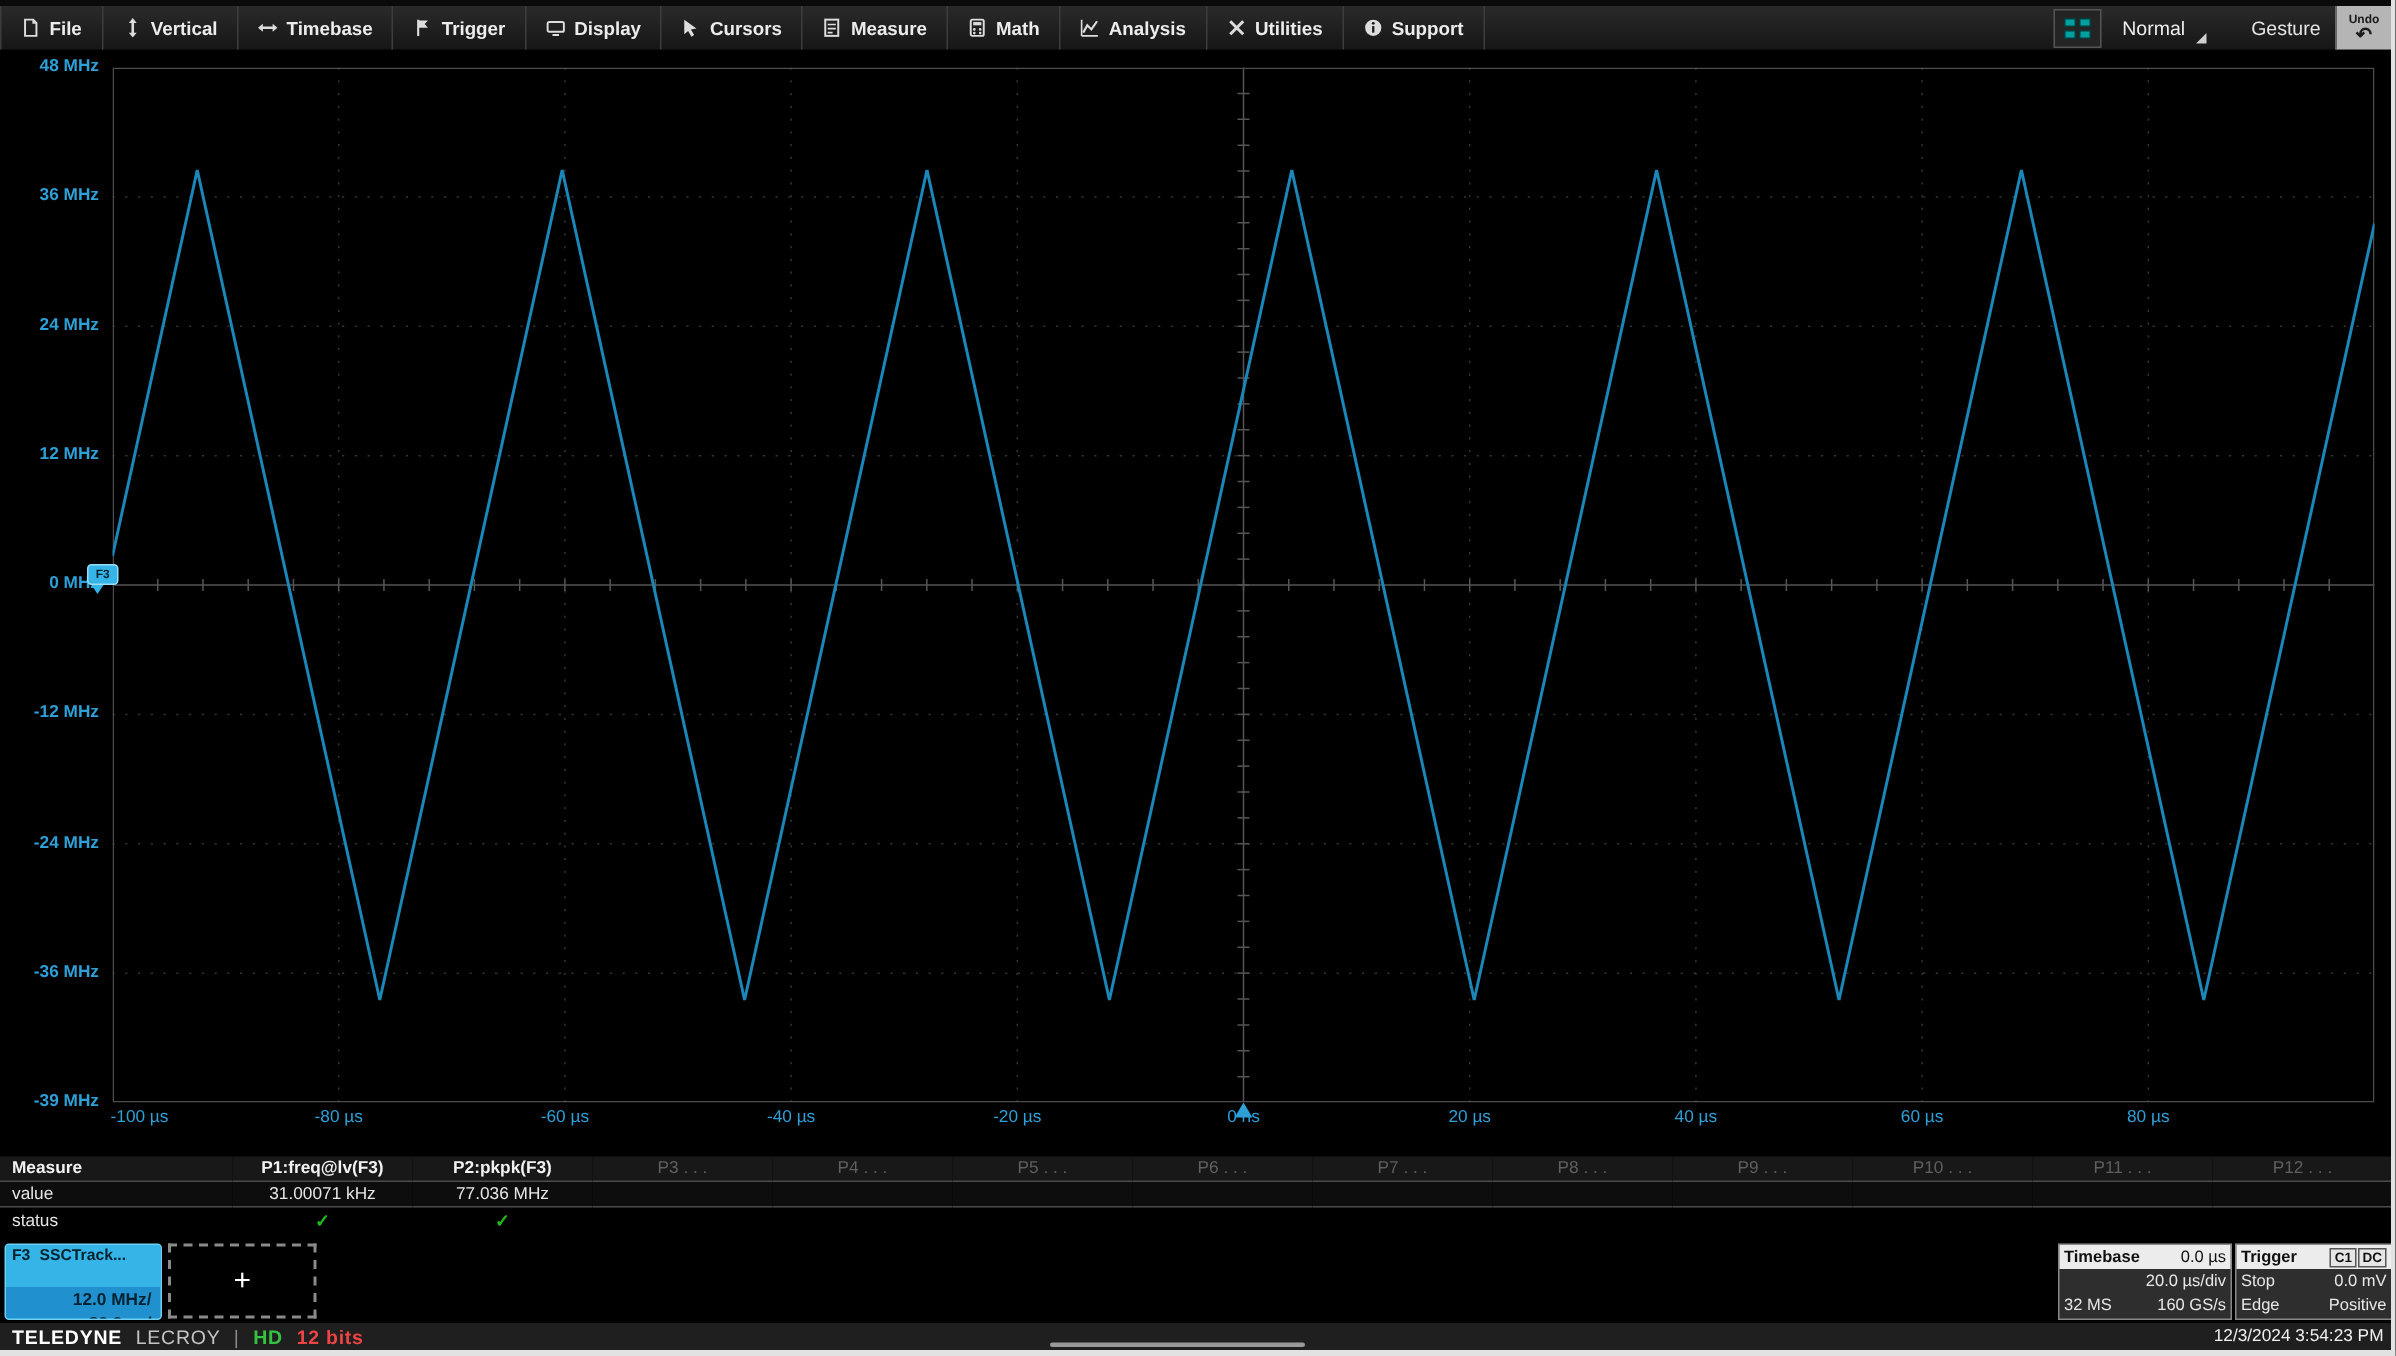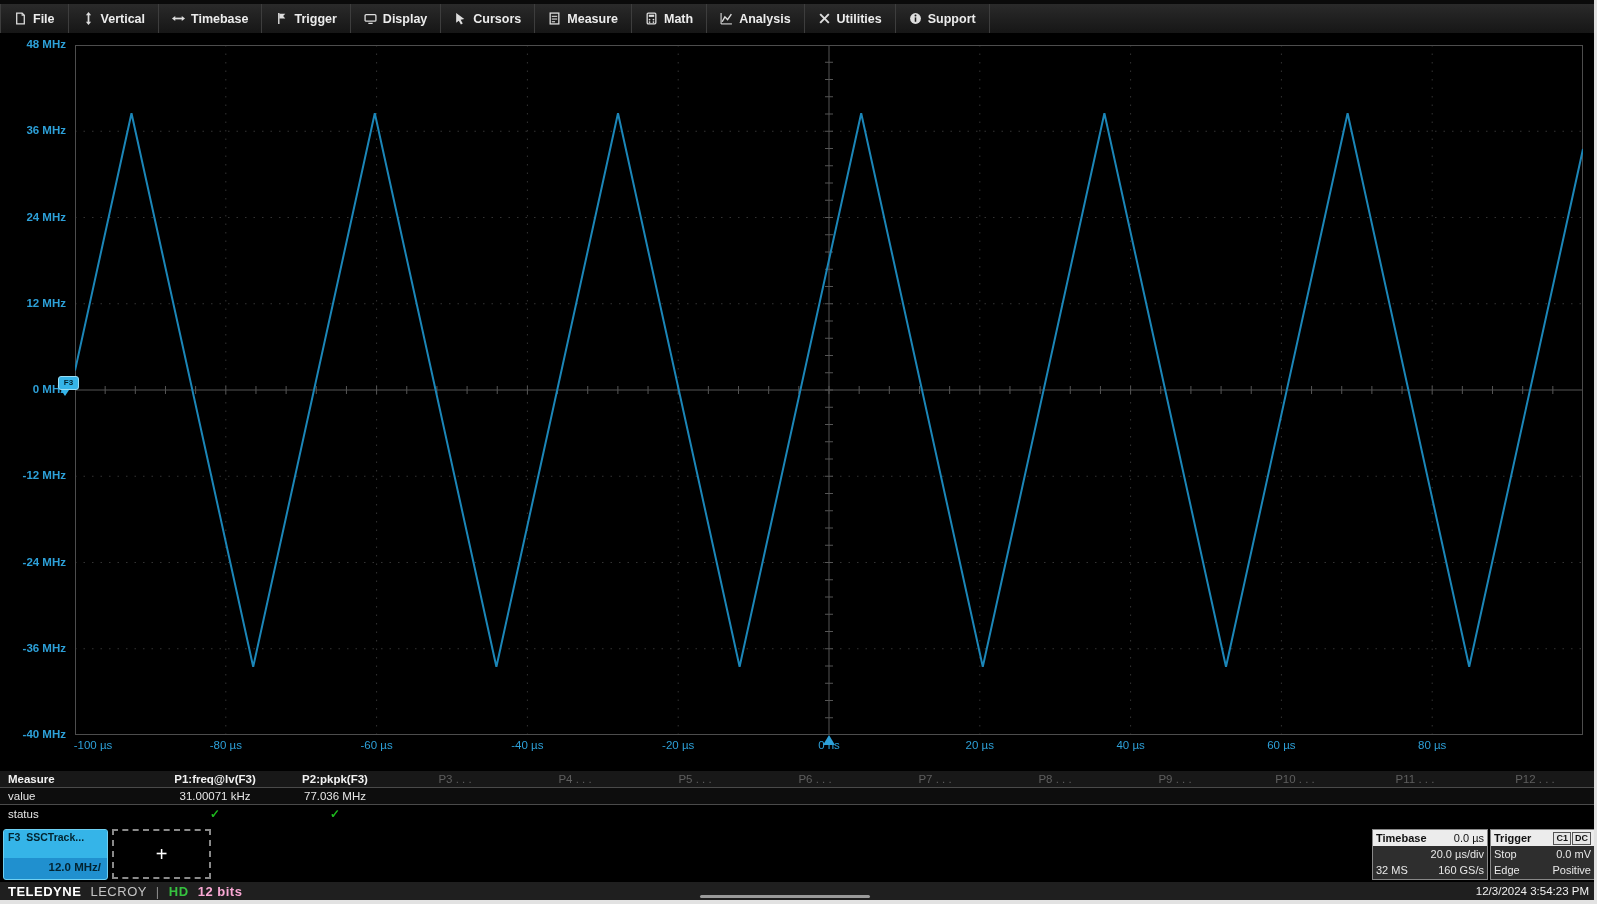--- a/index.html
+++ b/index.html
@@ -119,21 +119,21 @@
   .bottombar {
     position:absolute; left:0; top:881px; width:1597px; height:19px; background:#1f1f1f;
     display:flex; align-items:center; justify-content:space-between; padding:0 8px;
     border-top:1px solid #000;
   }
   .brand { font-size:13px; letter-spacing:0.5px; }
   .brand .b1 { color:#fff; font-weight:bold; }
   .brand .b2 { color:#c4c4c4; margin-left:5px; }
   .brand .sep { color:#8a8a8a; margin:0 5px; }
   .brand .hd { color:#35c23f; font-weight:bold; }
-  .brand .bits { color:#f9a8d4; font-weight:bold; margin-left:5px; }
+  .brand .bits { color:#ef4444; font-weight:bold; margin-left:5px; }
   .datetime { font-size:11.5px; color:#f0f0f0; }
   .drag-handle { position:absolute; left:700px; top:895px; width:170px; height:3px; background:#9a9a9a; border-radius:2px; cursor:pointer; z-index:5; }
 </style>
 </head>
 <body>
 
 <div class="app">
 
   <div class="menubar">
     <div class="menu-items" id="menu-items">
@@ -239,20 +239,39 @@
           <span class="micon">
             <svg viewBox="0 0 12 12">
               <circle cx="6" cy="6" r="5" fill="#ddd"></circle>
               <rect x="5.3" y="5" width="1.4" height="4" fill="#1a1a1a"></rect>
               <circle cx="6" cy="3.3" r="0.9" fill="#1a1a1a"></circle>
             </svg>
           </span>
           <span>Support</span>
         </div>
       </div>
+    <div class="menubar-right">
+      <div class="grid-view-btn">
+        <span class="quad">
+            <span></span>
+            <span></span>
+            <span></span>
+            <span></span>
+          </span>
+      </div>
+      <div class="view-mode-btn">
+        <span>Normal</span>
+        <span class="corner"></span>
+      </div>
+      <div class="gesture-btn">Gesture</div>
+      <div class="undo-btn">
+        <span class="ulabel">Undo</span>
+        <span class="uarrow">↶</span>
+      </div>
+    </div>
   </div>
 
   <div class="grid-wrap">
     <svg id="plot-svg" width="1508" height="690" viewBox="0 0 1508 690">
         <line x1="150.8" y1="0" x2="150.8" y2="690" stroke="#333" stroke-dasharray="1.5 7" stroke-width="1"></line>
         <line x1="301.6" y1="0" x2="301.6" y2="690" stroke="#333" stroke-dasharray="1.5 7" stroke-width="1"></line>
         <line x1="452.4" y1="0" x2="452.4" y2="690" stroke="#333" stroke-dasharray="1.5 7" stroke-width="1"></line>
         <line x1="603.2" y1="0" x2="603.2" y2="690" stroke="#333" stroke-dasharray="1.5 7" stroke-width="1"></line>
         <line x1="904.8" y1="0" x2="904.8" y2="690" stroke="#333" stroke-dasharray="1.5 7" stroke-width="1"></line>
         <line x1="1055.6" y1="0" x2="1055.6" y2="690" stroke="#333" stroke-dasharray="1.5 7" stroke-width="1"></line>
@@ -360,21 +379,21 @@
   </div>
   <div id="y-labels">
       <div class="ylabel" style="top: 38px;">48 MHz</div>
       <div class="ylabel" style="top: 124.25px;">36 MHz</div>
       <div class="ylabel" style="top: 210.5px;">24 MHz</div>
       <div class="ylabel" style="top: 296.75px;">12 MHz</div>
       <div class="ylabel" style="top: 383px;">0 MHz</div>
       <div class="ylabel" style="top: 469.25px;">-12 MHz</div>
       <div class="ylabel" style="top: 555.5px;">-24 MHz</div>
       <div class="ylabel" style="top: 641.75px;">-36 MHz</div>
-      <div class="ylabel" style="top: 728px;">-40 MHz</div>
+      <div class="ylabel" style="top: 728px;">-39 MHz</div>
     </div>
   <div id="x-labels">
       <div class="xlabel" style="left: 93px;">-100 µs</div>
       <div class="xlabel" style="left: 225.8px;">-80 µs</div>
       <div class="xlabel" style="left: 376.6px;">-60 µs</div>
       <div class="xlabel" style="left: 527.4px;">-40 µs</div>
       <div class="xlabel" style="left: 678.2px;">-20 µs</div>
       <div class="xlabel" style="left: 829px;">0 ns</div>
       <div class="xlabel" style="left: 979.8px;">20 µs</div>
       <div class="xlabel" style="left: 1130.6px;">40 µs</div>

